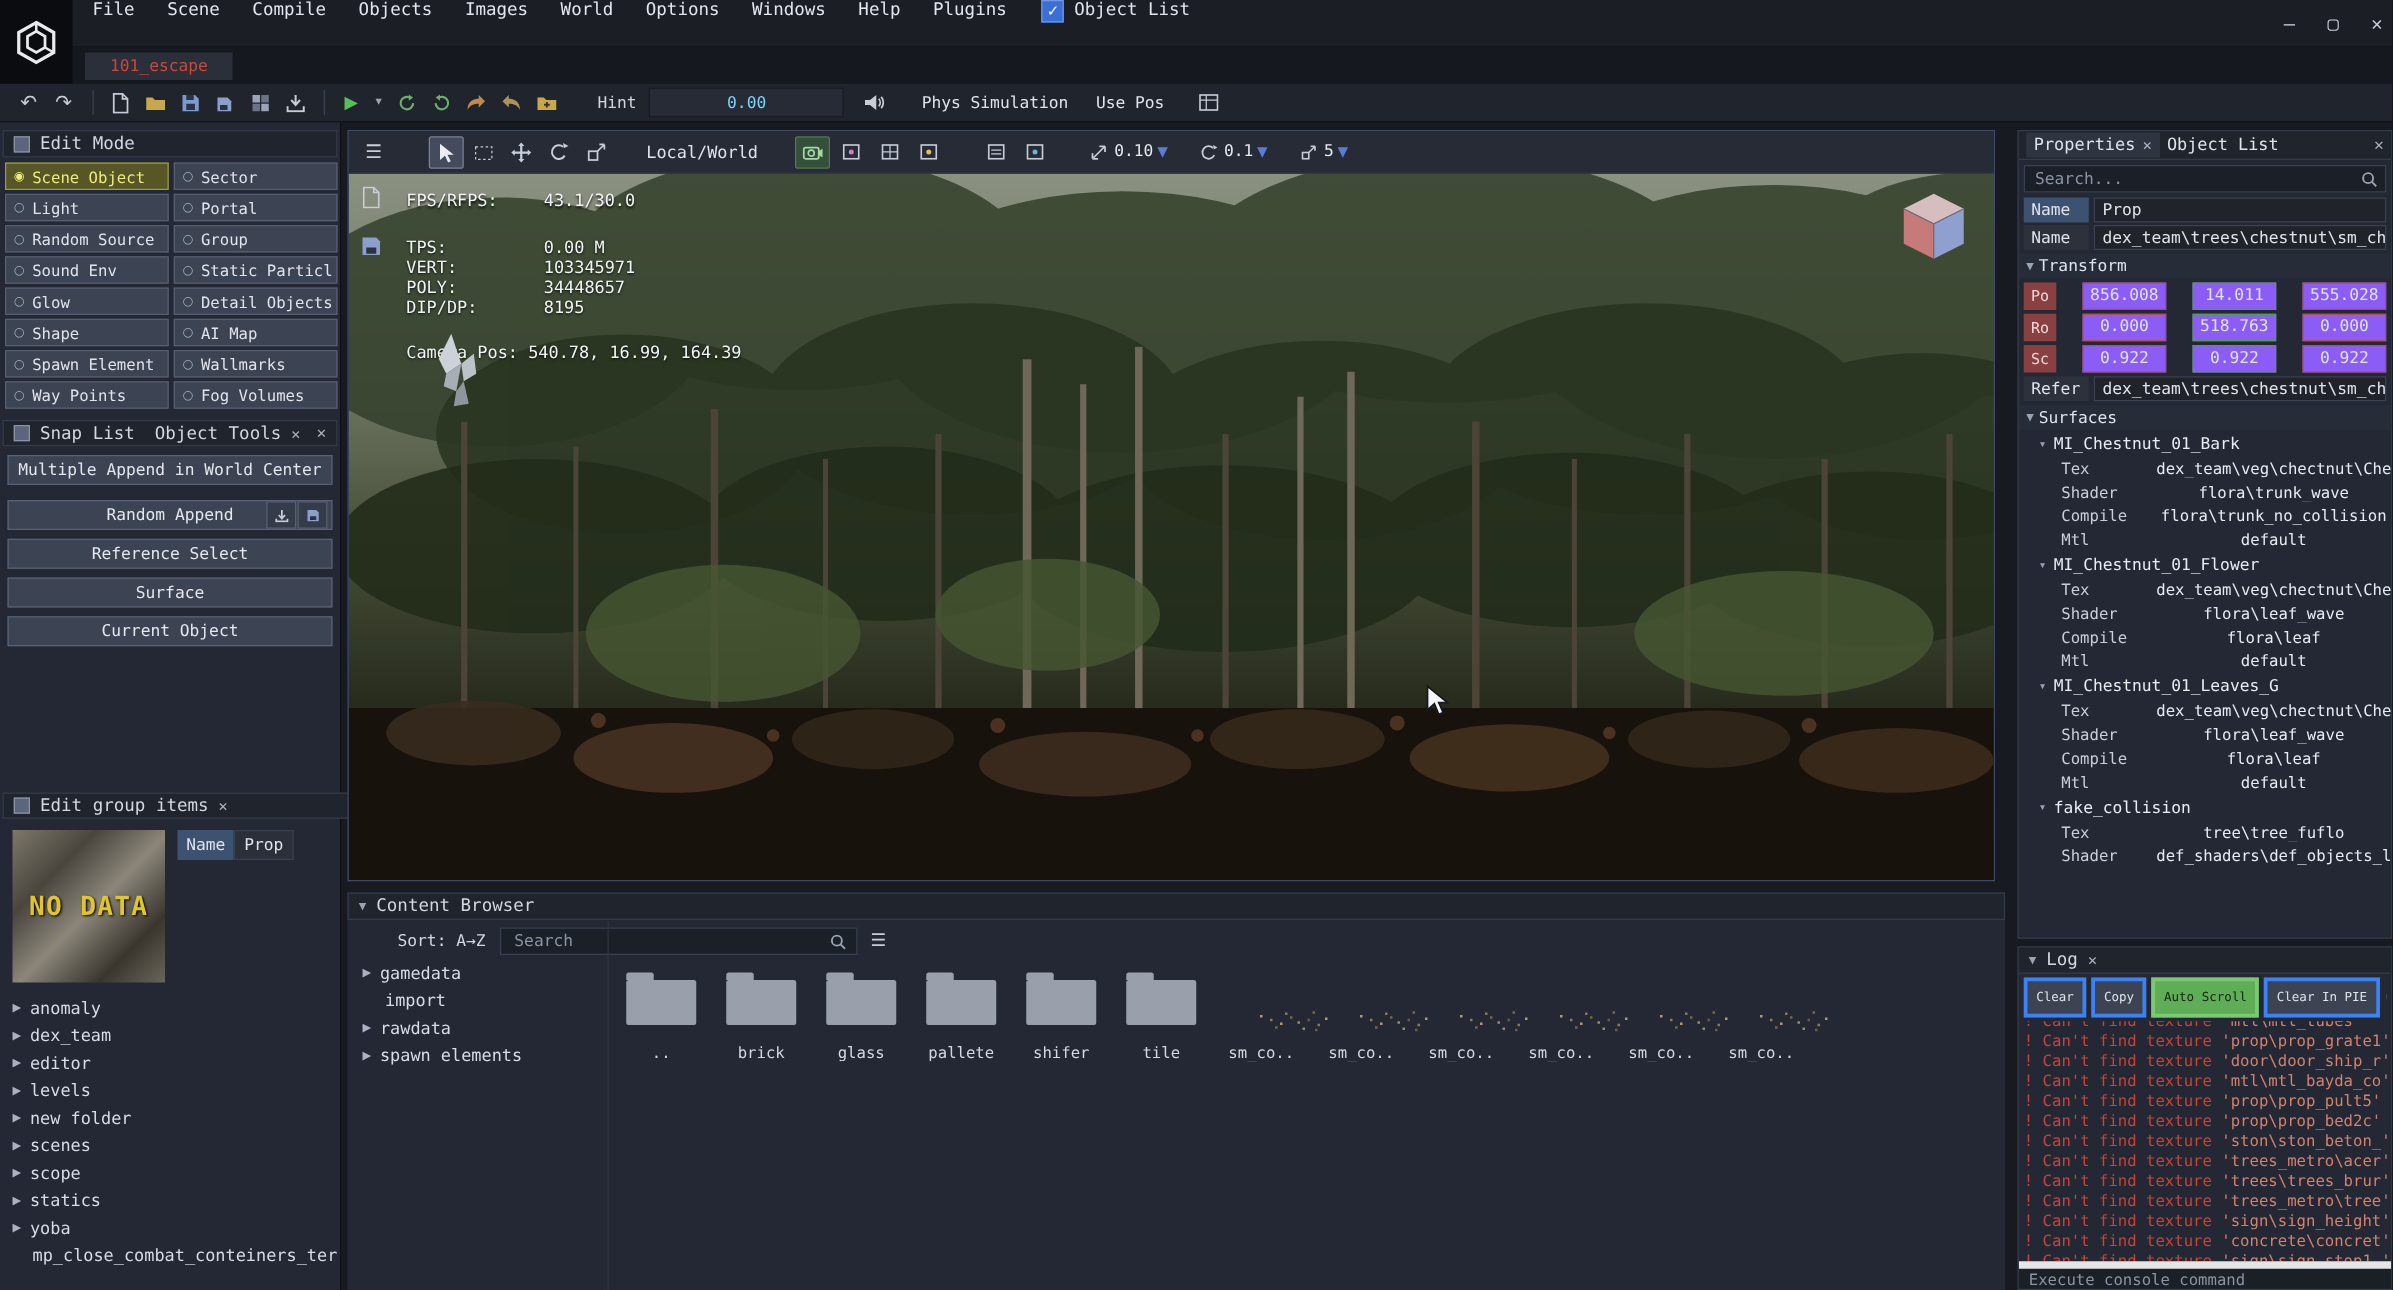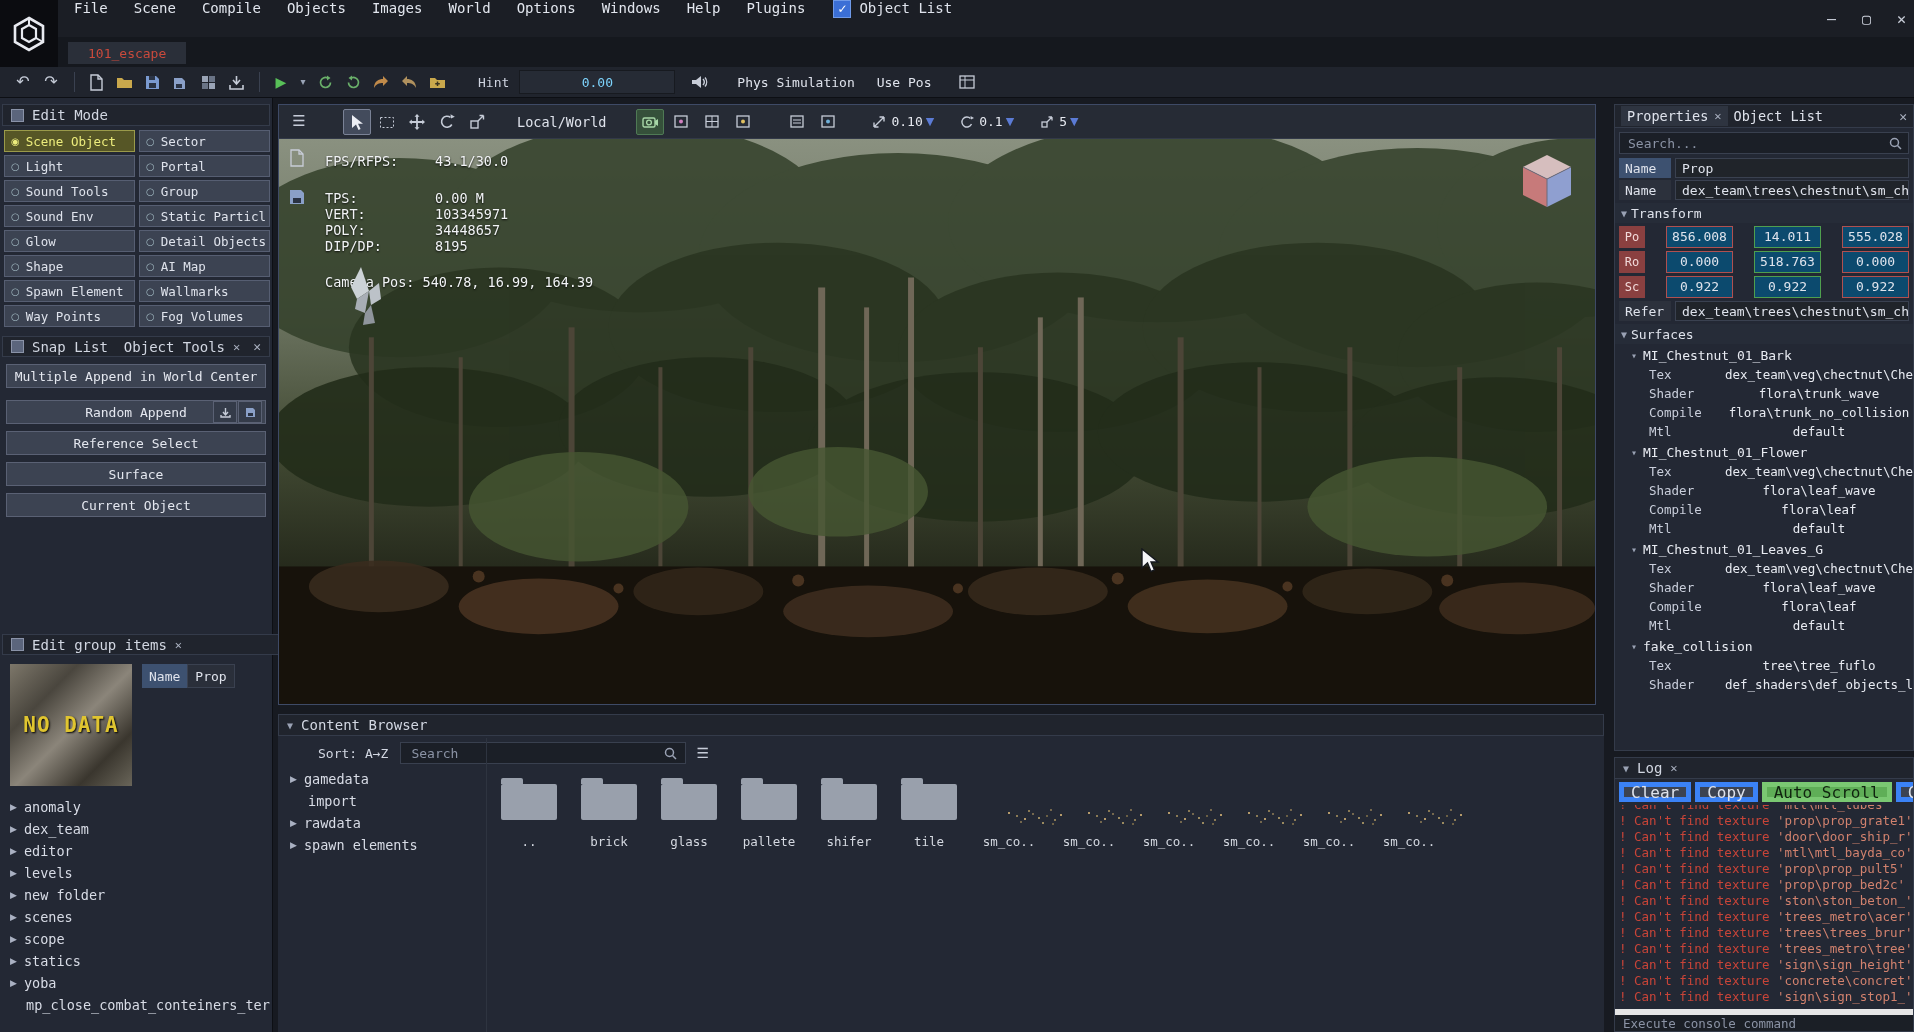--- a/index.html
+++ b/index.html
@@ -94,34 +94,34 @@
   .props-tab-active{background:#2e3440;height:20px;display:flex;align-items:center;gap:6px;padding:0 6px;}
   .pr-search{display:flex;align-items:center;margin:4px;height:22px;background:#1b1f27;border:1px solid #39404f;box-sizing:border-box;padding:0 6px;}
   .pr-input{background:transparent;border:none;outline:none;color:#d6dae4;font-size:13px;font-family:"DejaVu Sans Mono",monospace;flex:1;}
   .pr-row{display:flex;align-items:stretch;margin:2px 4px;gap:4px;font-size:13px;}
   .pr-chip{background:#3d5170;min-width:40px;display:flex;align-items:center;padding:0 6px;}
   .pr-chip.dim{background:#2c313c;}
   .pr-val{flex:1;background:#20242a;border:1px solid #3a4150;display:flex;align-items:center;padding:0 6px;overflow:hidden;white-space:nowrap;height:20px;box-sizing:border-box;}
   .sec-h{background:#262c38;height:20px;display:flex;align-items:center;gap:4px;padding:0 6px;font-size:13px;margin-top:3px;}
   .ax-row{display:flex;gap:4px;margin:3px 4px;}
   .ax-label{width:26px;background:#8a4040;color:#f2dada;display:flex;align-items:center;justify-content:center;font-size:12px;overflow:hidden;}
-  .ax-cell{flex:1;text-align:center;background:#0c4a6e;height:20px;line-height:20px;font-size:13px;border:1px solid #555;overflow:hidden;margin-left:17px;}
+  .ax-cell{flex:1;text-align:center;background:#8b5cf6;height:20px;line-height:20px;font-size:13px;border:1px solid #555;overflow:hidden;margin-left:17px;}
   .ax-x{border-color:var(--axis_x,#b05050);}
   .ax-y{border-color:var(--axis_y,#4f9f4f);}
   .ax-z{border-color:var(--axis_z,#b05050);}
   .surf-h{height:19px;display:flex;align-items:center;gap:6px;padding-left:16px;font-size:13px;color:#e8ebf2;margin-top:2px;}
   .surf-row{display:flex;height:19px;align-items:center;font-size:12.5px;}
   .surf-label{width:76px;padding-left:34px;color:#c9cedb;flex:none;}
   .surf-val{flex:1;text-align:center;color:#e8ebf2;overflow:hidden;white-space:nowrap;}
   .surf-val.left{text-align:left;}
 
   
   .logp{position:absolute;left:1614px;top:757px;width:300px;height:275px;background:#232834;border:1px solid #343b4a;box-sizing:border-box;overflow:hidden;}
   .log-btns{display:flex;align-items:center;gap:4px;padding:3px 4px;}
-  .log-btn{height:20px;padding:0 7px;background:#3c4352;border:5px solid #3b82f6;font-size:16px;display:flex;align-items:center;white-space:nowrap;box-sizing:border-box;}
+  .log-btn{height:32px;padding:0 7px;background:#3c4352;border:3px solid #3b82f6;font-size:10px;display:flex;align-items:center;white-space:nowrap;box-sizing:border-box;}
   .log-btn.active{background:var(--autoscroll_green,#5fae57);color:#10240f;border-color:#7ac872;}
   .log-lines{height:202px;overflow:hidden;padding-left:4px;}
   .log-line{height:16px;line-height:16px;font-size:12.5px;white-space:nowrap;overflow:hidden;color:var(--error_red,#c84438);}
   .log-path{color:var(--error_path,#d2826e);}
   .log-console{position:absolute;left:0;bottom:0;right:0;height:22px;background:#1b1f26;border-top:6px solid #e5e5e5;display:flex;align-items:flex-start;padding:0 6px;box-sizing:border-box;}
   .log-console input{background:transparent;border:none;outline:none;flex:1;color:#d6dae4;font-size:12.5px;font-family:"DejaVu Sans Mono",monospace;}
   .log-console input::placeholder{color:#8b93a5;}
   .cb-input::placeholder,.pr-input::placeholder{color:#8b93a5;}
 
   .left-col-bg{position:absolute;left:0;top:98px;width:272px;height:934px;background:#232834;border-right:1px solid #0d0f14;}
@@ -288,21 +288,21 @@
     <div class="em-btn">
         <span class="em-ico">○</span>
         <span>Light</span>
       </div>
     <div class="em-btn">
         <span class="em-ico">○</span>
         <span>Portal</span>
       </div>
     <div class="em-btn">
         <span class="em-ico">○</span>
-        <span>Sound Tools</span>
+        <span>Random Source</span>
       </div>
     <div class="em-btn">
         <span class="em-ico">○</span>
         <span>Group</span>
       </div>
     <div class="em-btn">
         <span class="em-ico">○</span>
         <span>Sound Env</span>
       </div>
     <div class="em-btn">

